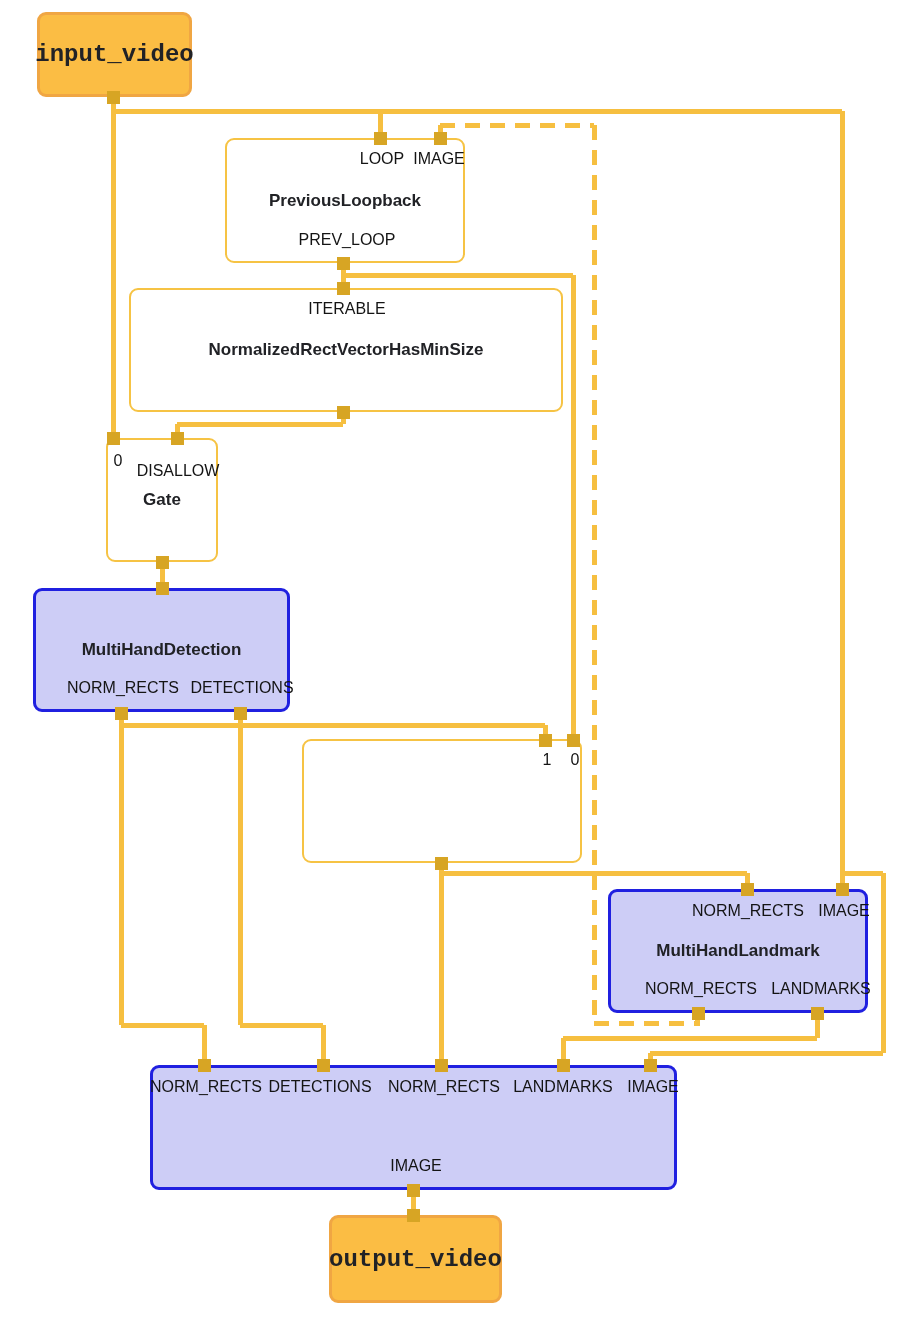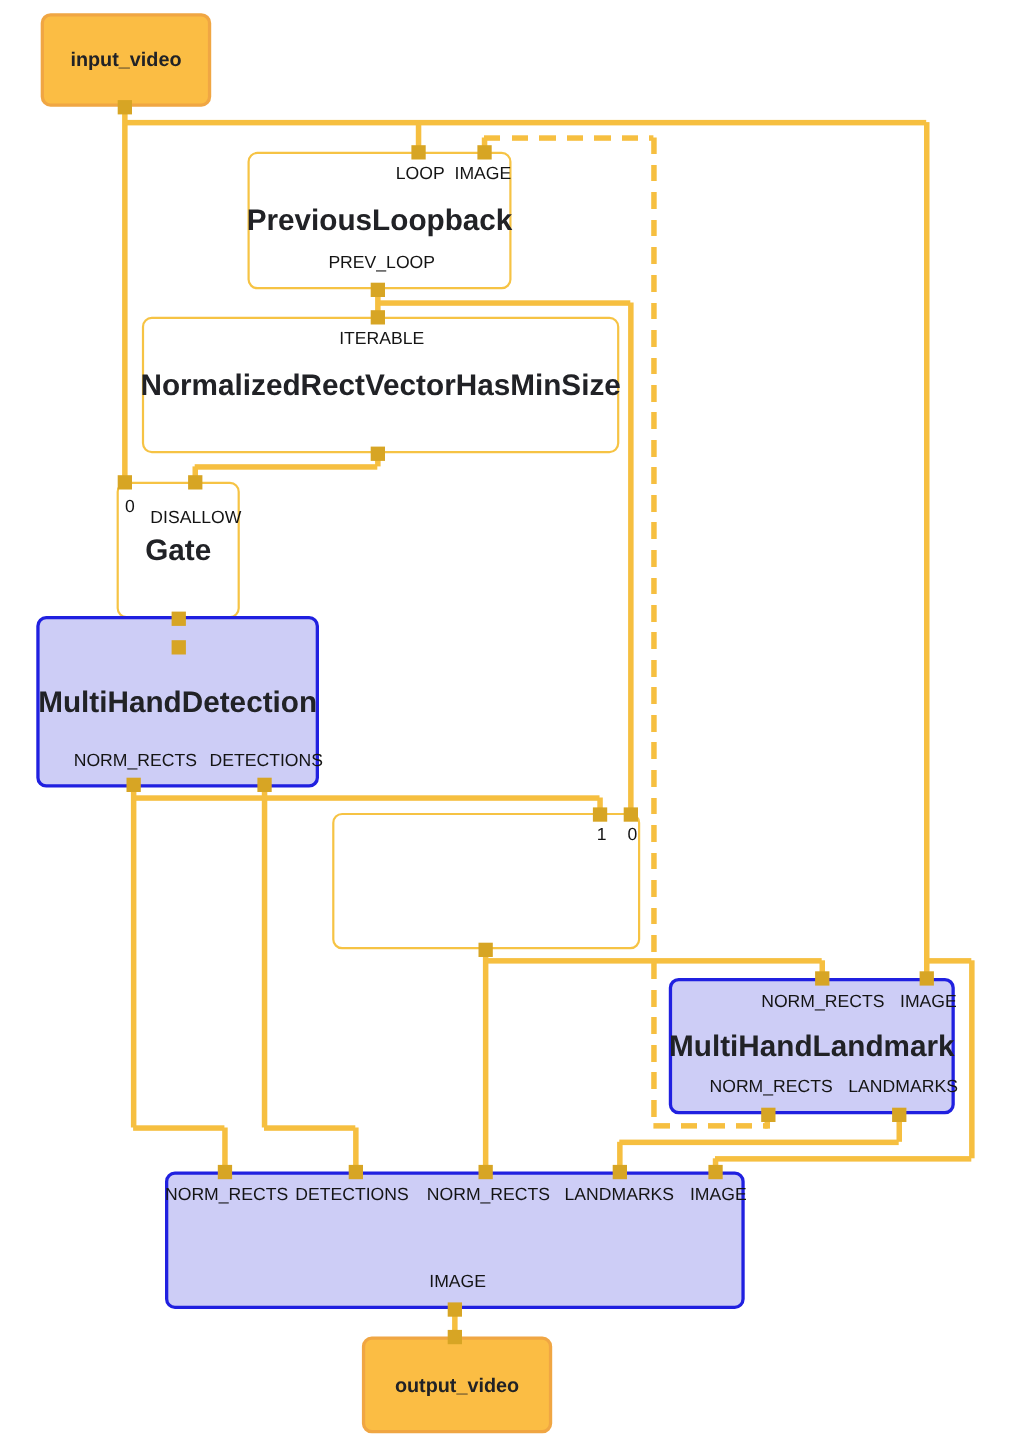--- a/index.html
+++ b/index.html
@@ -7,23 +7,23 @@
           font-family:"Liberation Sans",sans-serif;color:#1f2023;}
   
   .seg{position:absolute;background:var(--edge,#F6BF40);z-index:1;}
   .seg.dh{background:repeating-linear-gradient(to right,var(--edge,#F6BF40) 0 15px,transparent 15px 25px);}
   .seg.dv{background:repeating-linear-gradient(to bottom,var(--edge,#F6BF40) 0 15px,transparent 15px 25px);}
   
   .dot{position:absolute;width:13px;height:13px;background:var(--connector,#D7A524);z-index:3;}
   
   .node{position:absolute;border-radius:9px;z-index:2;display:flex;align-items:center;
         justify-content:center;box-sizing:border-box;}
-  .node .title{font-weight:bold;font-size:27px;letter-spacing:0;color:#212226;white-space:nowrap;}
+  .node .title{font-weight:bold;font-size:17px;letter-spacing:0;color:#212226;white-space:nowrap;}
   .stream{background:var(--stream-fill,#FBBD44);border:3px solid var(--stream-border,#F0A643);}
-  .stream .title{font-size:18px;}
+  .stream .title{font-size:24px;font-family:Liberation Mono, monospace;}
   .calc{background:#ffffff;border:2.5px solid var(--calc-border,#F6C344);}
   .sub{background:var(--subgraph-fill,#CDCDF6);border:3px solid var(--subgraph-border,#2020E0);}
   .port{position:absolute;font-size:16px;color:#141414;transform:translateX(-50%);white-space:nowrap;z-index:2;}
 </style>
 </head>
 <body>
 
 <div class="canvas">
 
   <div class="seg" style="left:110.5px;top:97px;width:5px;height:341px"></div>
@@ -87,21 +87,21 @@
     <span class="title">NormalizedRectVectorHasMinSize</span>
     <span class="port" style="left:216px;top:10px">ITERABLE</span>
   </div>
 
   <div class="node calc" style="left:106px;top:438px;width:112px;height:124px">
     <span class="title">Gate</span>
     <span class="port" style="left:10px;top:12px">0</span>
     <span class="port" style="left:70px;top:22px">DISALLOW</span>
   </div>
 
-  <div class="node sub" style="left:33px;top:560px;width:257px;height:156px">
+  <div class="node sub" style="left:33px;top:588px;width:257px;height:124px">
     <span class="title">MultiHandDetection</span>
     <span class="port" style="left:87px;bottom:12px">NORM_RECTS</span>
     <span class="port" style="left:206px;bottom:12px">DETECTIONS</span>
   </div>
 
   <div class="node calc" style="left:302px;top:739px;width:280px;height:124px">
     <span class="port" style="left:243px;top:10px">1</span>
     <span class="port" style="left:271px;top:10px">0</span>
   </div>
 

